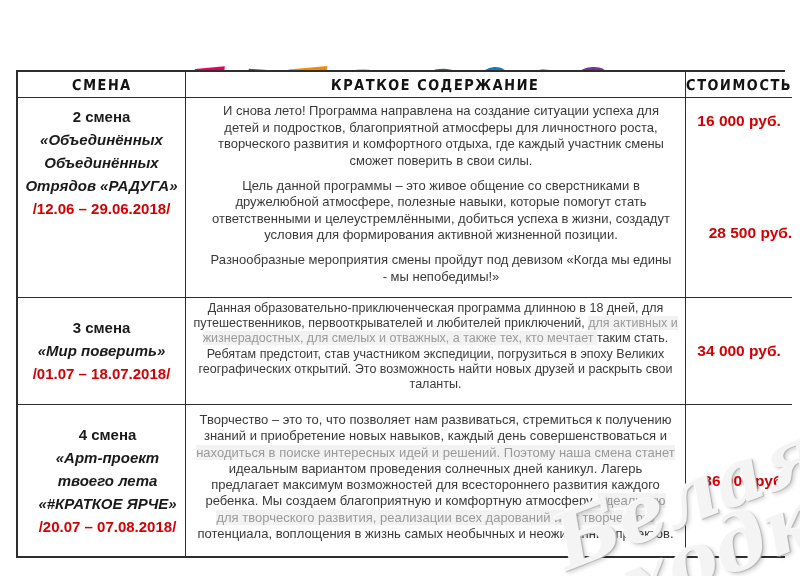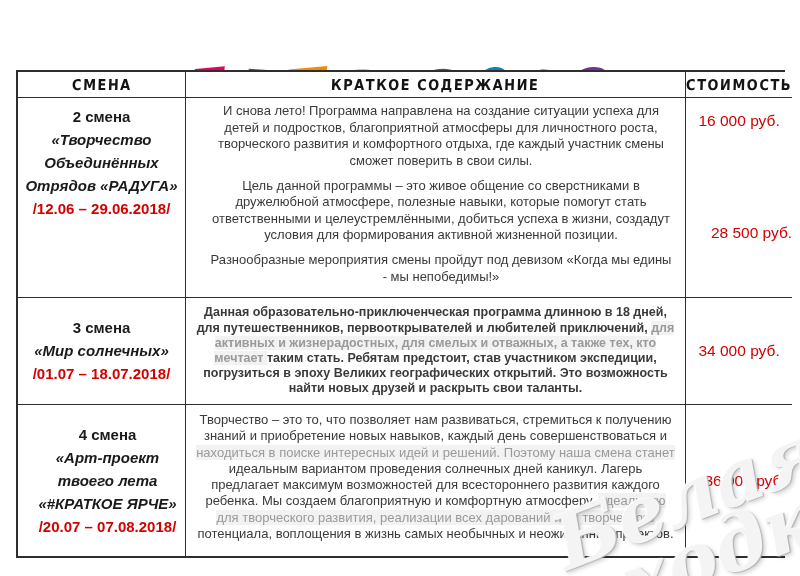--- a/index.html
+++ b/index.html
@@ -42,27 +42,27 @@
   .left.rA{justify-content:flex-start;padding-top:7px;gap:7px;}
   .left.rB,.left.rC{justify-content:center;}
   .snum{font-weight:700;font-size:15px;line-height:23px;}
   .stitle{font-weight:700;font-style:italic;font-size:15px;line-height:23px;}
   .sdates{font-weight:700;font-size:15px;line-height:24px;color:var(--red);}
 
   .mid{font-size:13px;color:var(--text);text-align:center;}
   .mid p{margin:0;}
   .mid.rA{display:flex;flex-direction:column;justify-content:space-between;padding:5px 10px 12px;}
   .mid.rA p{line-height:16.5px;margin-left:11px;}
-  .mid.rB{display:flex;align-items:center;padding:3px 6px;font-weight:bold;}
+  .mid.rB{display:flex;align-items:flex-start;padding:3px 6px;}
   .mid.rB p{line-height:15.2px;font-size:12.5px;}
   .mid.rC{display:flex;align-items:flex-start;padding:7px 9px;}
   .mid.rC p{line-height:16.3px;}
   .faded{color:#9a9a9a;background:rgba(0,0,0,.05);}
 
-  .price{font-weight:400;font-size:15.5px;color:var(--red);white-space:nowrap;}
+  .price{font-weight:700;font-size:15.5px;color:var(--red);white-space:nowrap;}
   .rA .price{position:absolute;left:0;right:0;text-align:center;}
   .rA .price.pos1{top:14px;}
   .rA .price.pos2{top:126px;text-align:right;}
   .pricecell{display:flex;align-items:center;justify-content:center;}
 
   
   .watermark{
     position:absolute;right:-60px;bottom:-22px;z-index:5;pointer-events:none;
     transform:rotate(-21deg);
     font:italic 700 76px "DejaVu Serif",serif;line-height:.82;color:#f4f4f4;
@@ -88,39 +88,39 @@
     <div class="cell head c2">
       <span class="comic">КРАТКОЕ СОДЕРЖАНИЕ</span>
     </div>
     <div class="cell head c3">
       <span class="comic">СТОИМОСТЬ</span>
     </div>
 
     <div class="cell left rA c1">
       <div>
         <div class="snum">2 смена</div>
-        <div class="stitle">«Творчество</div>
+        <div class="stitle">«Объединённых</div>
         <div class="stitle">Объединённых</div>
         <div class="stitle">Отрядов «РАДУГА»</div>
         <div class="sdates">/12.06 – 29.06.2018/</div>
       </div>
     </div>
     <div class="cell mid rA c2">
       <p>И снова лето! Программа направлена на создание ситуации успеха для детей и подростков, благоприятной атмосферы для личностного роста, творческого развития и комфортного отдыха, где каждый участник смены сможет поверить в свои силы.</p>
       <p>Цель данной программы – это живое общение со сверстниками в дружелюбной атмосфере, полезные навыки, которые помогут стать ответственными и целеустремлёнными, добиться успеха в жизни, создадут условия для формирования активной жизненной позиции.</p>
       <p>Разнообразные мероприятия смены пройдут под девизом «Когда мы едины - мы непобедимы!»</p>
     </div>
     <div class="cell rA c3">
       <div class="price pos1">16 000 руб.</div>
       <div class="price pos2">28 500 руб.</div>
     </div>
 
     <div class="cell left rB c1">
       <div class="snum">3 смена</div>
-      <div class="stitle">«Мир солнечных»</div>
+      <div class="stitle">«Мир поверить»</div>
       <div class="sdates">/01.07 – 18.07.2018/</div>
     </div>
     <div class="cell mid rB c2">
       <p><span>Данная образовательно-приключенческая программа длинною в 18 дней, для путешественников, первооткрывателей и любителей приключений, </span><span class="faded">для активных и жизнерадостных, для смелых и отважных, а также тех, кто мечтает </span><span>таким стать. Ребятам предстоит, став участником экспедиции, погрузиться в эпоху Великих географических открытий. Это возможность найти новых друзей и раскрыть свои таланты.</span></p>
     </div>
     <div class="cell pricecell rB c3">
       <div class="price">34 000 руб.</div>
     </div>
 
     <div class="cell left rC c1">

